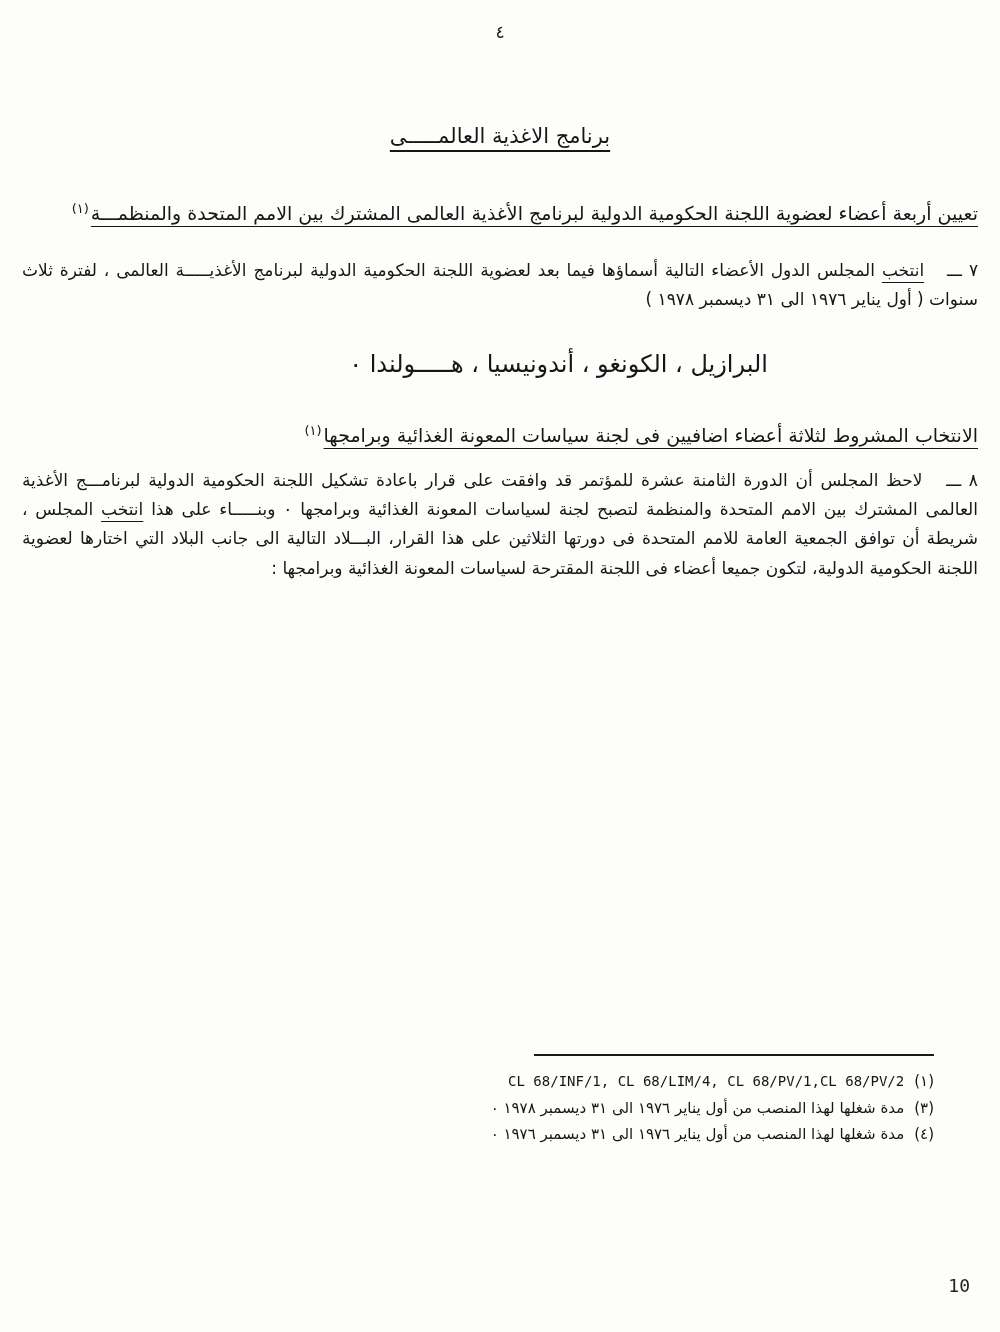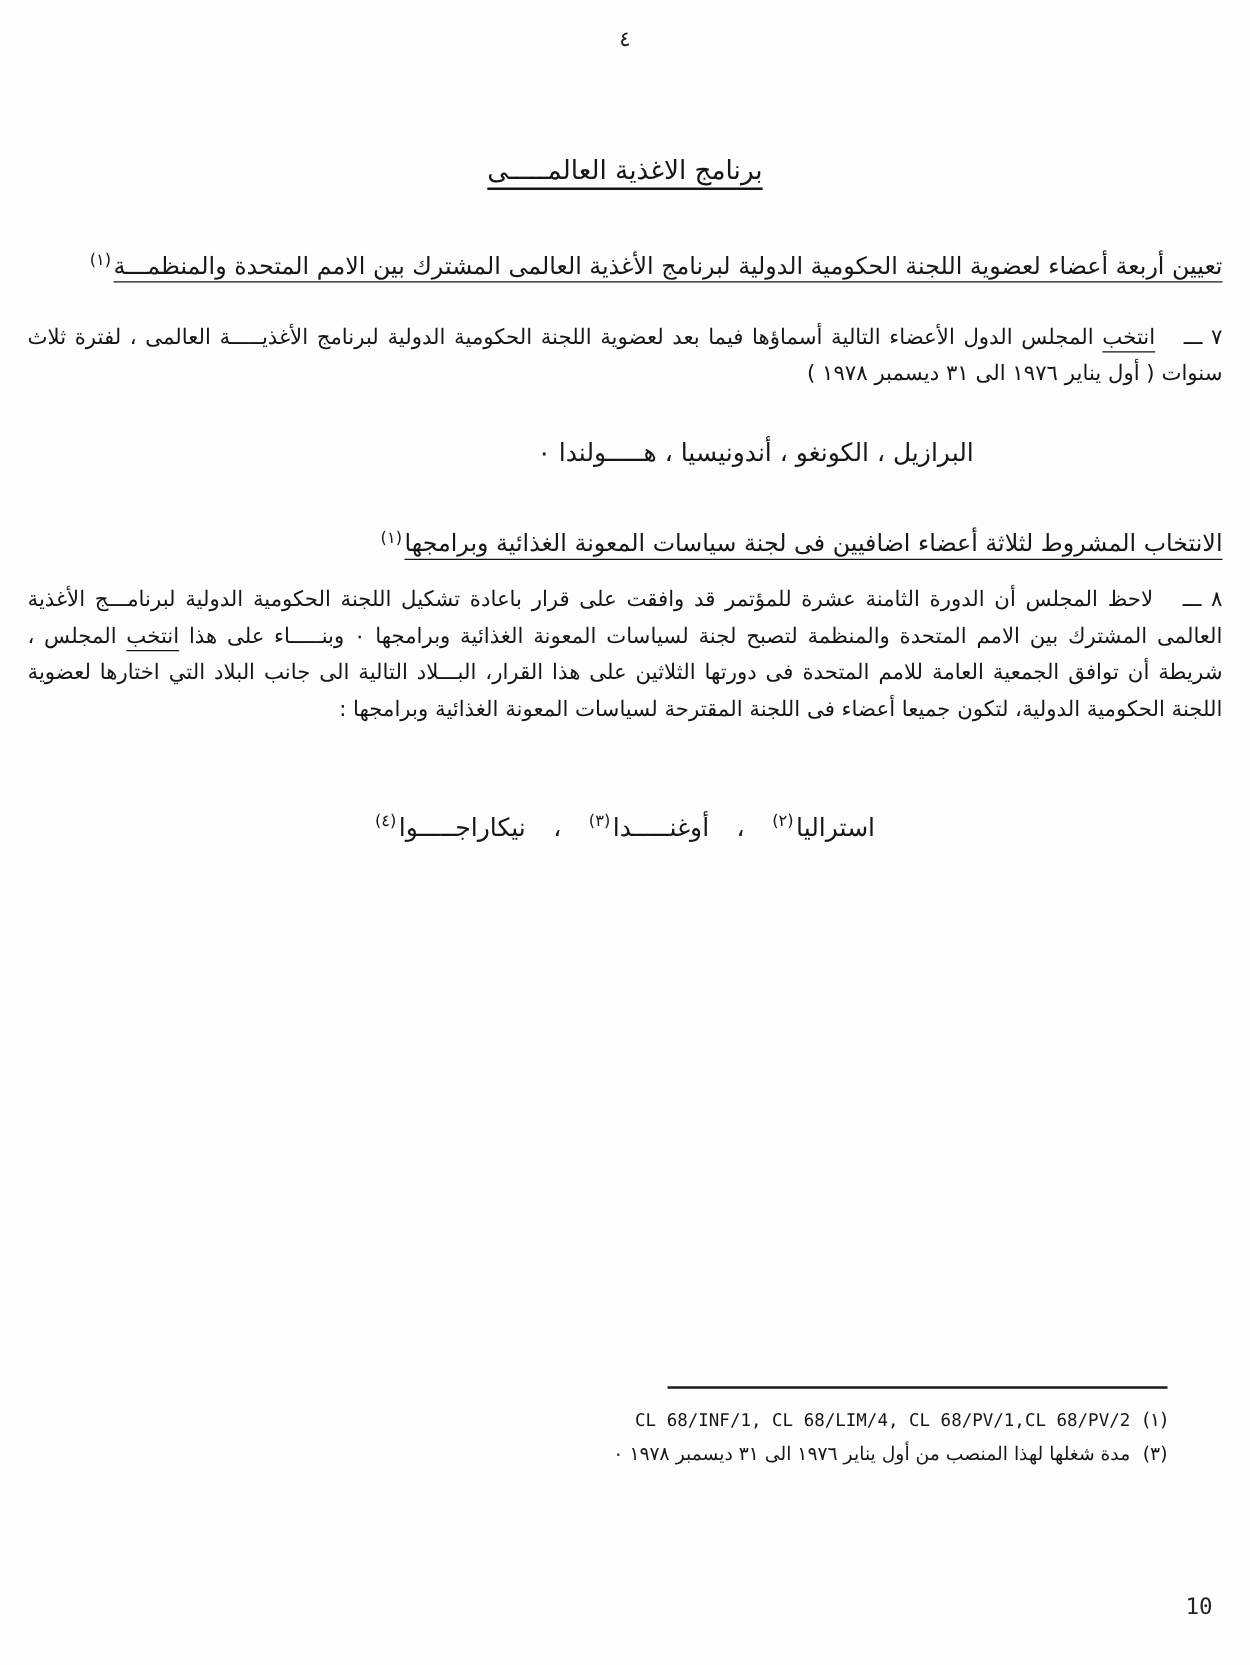--- a/index.html
+++ b/index.html
@@ -60,34 +60,34 @@
     font-size:17px;
     line-height:1.72;
     text-align:justify;
   }
   .para-7 { top:256px; }
   .para-8 { top:466px; }
 
   .pnum { margin-inline-end:16px; }
 
   .countries-line {
-    position:absolute; top:350px; right:221px;
-    font-size:20px;
+    position:absolute; top:350px; right:232px;
+    font-size:24px;
   }
 
   .members-line {
     position:absolute; top:650px; left:120px; right:120px;
     text-align:center;
     font-size:20px;
   }
   .members-line .sep { margin:0 22px; }
   .members-line .member { white-space:nowrap; }
 
   .footnotes {
-    position:absolute; top:1109px; right:66px;
+    position:absolute; top:1054px; right:66px;
     width:400px;
   }
   .fn-rule {
     width:100%; height:2px;
     background:#1a1a1a;
     margin-bottom:12px;
   }
   .fn-row {
     font-size:15px;
     line-height:1.78;
@@ -136,30 +136,30 @@
     <span class="u">الانتخاب المشروط لثلاثة أعضاء اضافيين فى لجنة سياسات المعونة الغذائية وبرامجها</span><sup class="fnref">(١)</sup>
   </div>
 
   <p class="para para-8">
     <span class="pnum">٨ ـــ</span>
     <span>لاحظ المجلس أن الدورة الثامنة عشرة للمؤتمر قد وافقت على قرار باعادة تشكيل اللجنة الحكومية الدولية لبرنامـــج الأغذية العالمى المشترك بين الامم المتحدة والمنظمة لتصبح لجنة لسياسات المعونة الغذائية وبرامجها ٠ وبنـــــاء على هذا</span>
     <span class="u">انتخب</span>
     <span>المجلس ، شريطة أن توافق الجمعية العامة للامم المتحدة فى دورتها الثلاثين على هذا القرار، البـــلاد التالية الى جانب البلاد التي اختارها لعضوية اللجنة الحكومية الدولية، لتكون جميعا أعضاء فى اللجنة المقترحة لسياسات المعونة الغذائية وبرامجها :</span>
   </p>
 
-  <p class="members-line">
-    <span class="member"><span>استراليا</span><sup class="fnref">(٢)</sup></span><span class="sep">،</span><span class="member"><span>أوغنـــــدا</span><sup class="fnref">(٣)</sup></span><span class="sep">،</span><span class="member"><span>نيكاراجـــــوا</span><sup class="fnref">(٤)</sup></span>
-  </p>
 
   <div class="footnotes">
     <div class="fn-rule"></div>
 
     <div class="fn-row">
       <span class="fn-ref">(١)</span><span class="fn-text latin">CL 68/INF/1, CL 68/LIM/4, CL 68/PV/1,CL 68/PV/2</span>
     </div>
     <div class="fn-row">
       <span class="fn-ref">(٣)</span><span class="fn-text">مدة شغلها لهذا المنصب من أول يناير ١٩٧٦ الى ٣١ ديسمبر ١٩٧٨ ٠</span>
     </div>
+    <div class="fn-row">
+      <span class="fn-ref">(٤)</span><span class="fn-text">مدة شغلها لهذا المنصب من أول يناير ١٩٧٦ الى ٣١ ديسمبر ١٩٧٦ ٠</span>
+    </div>
   </div>
 
   <div class="bottom-num">10</div>
 
 </div>
 
 </body></html>

